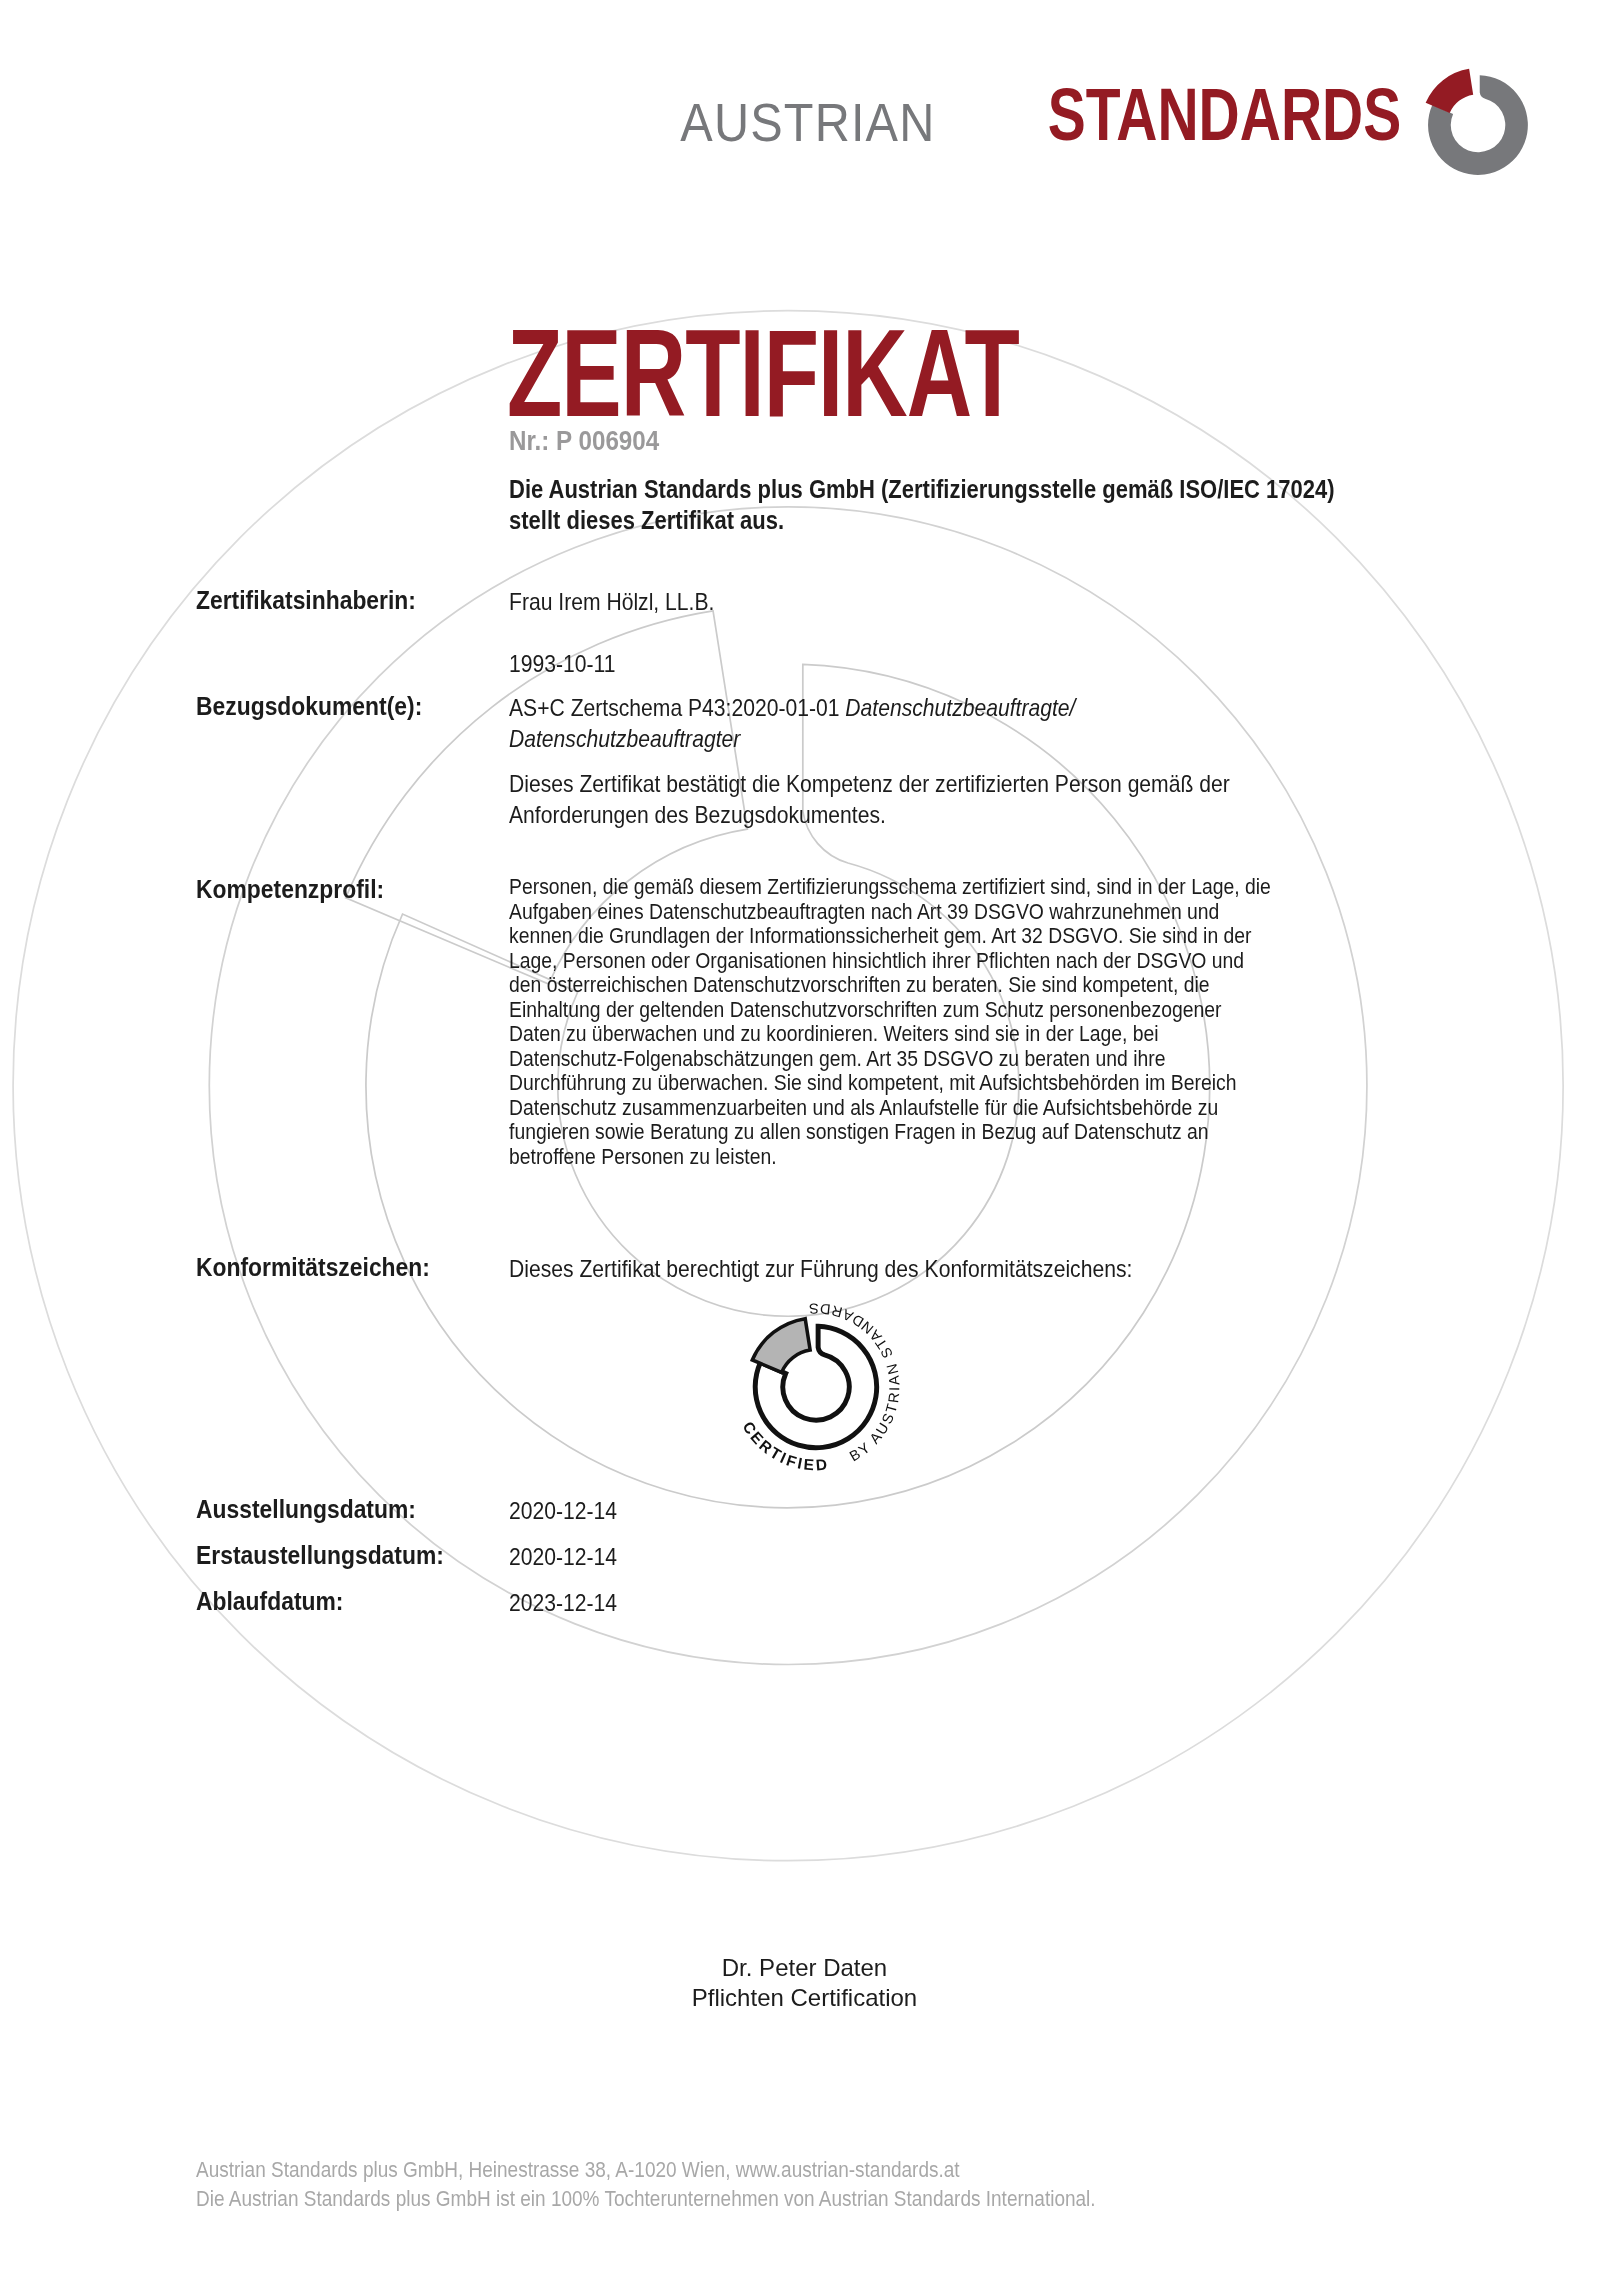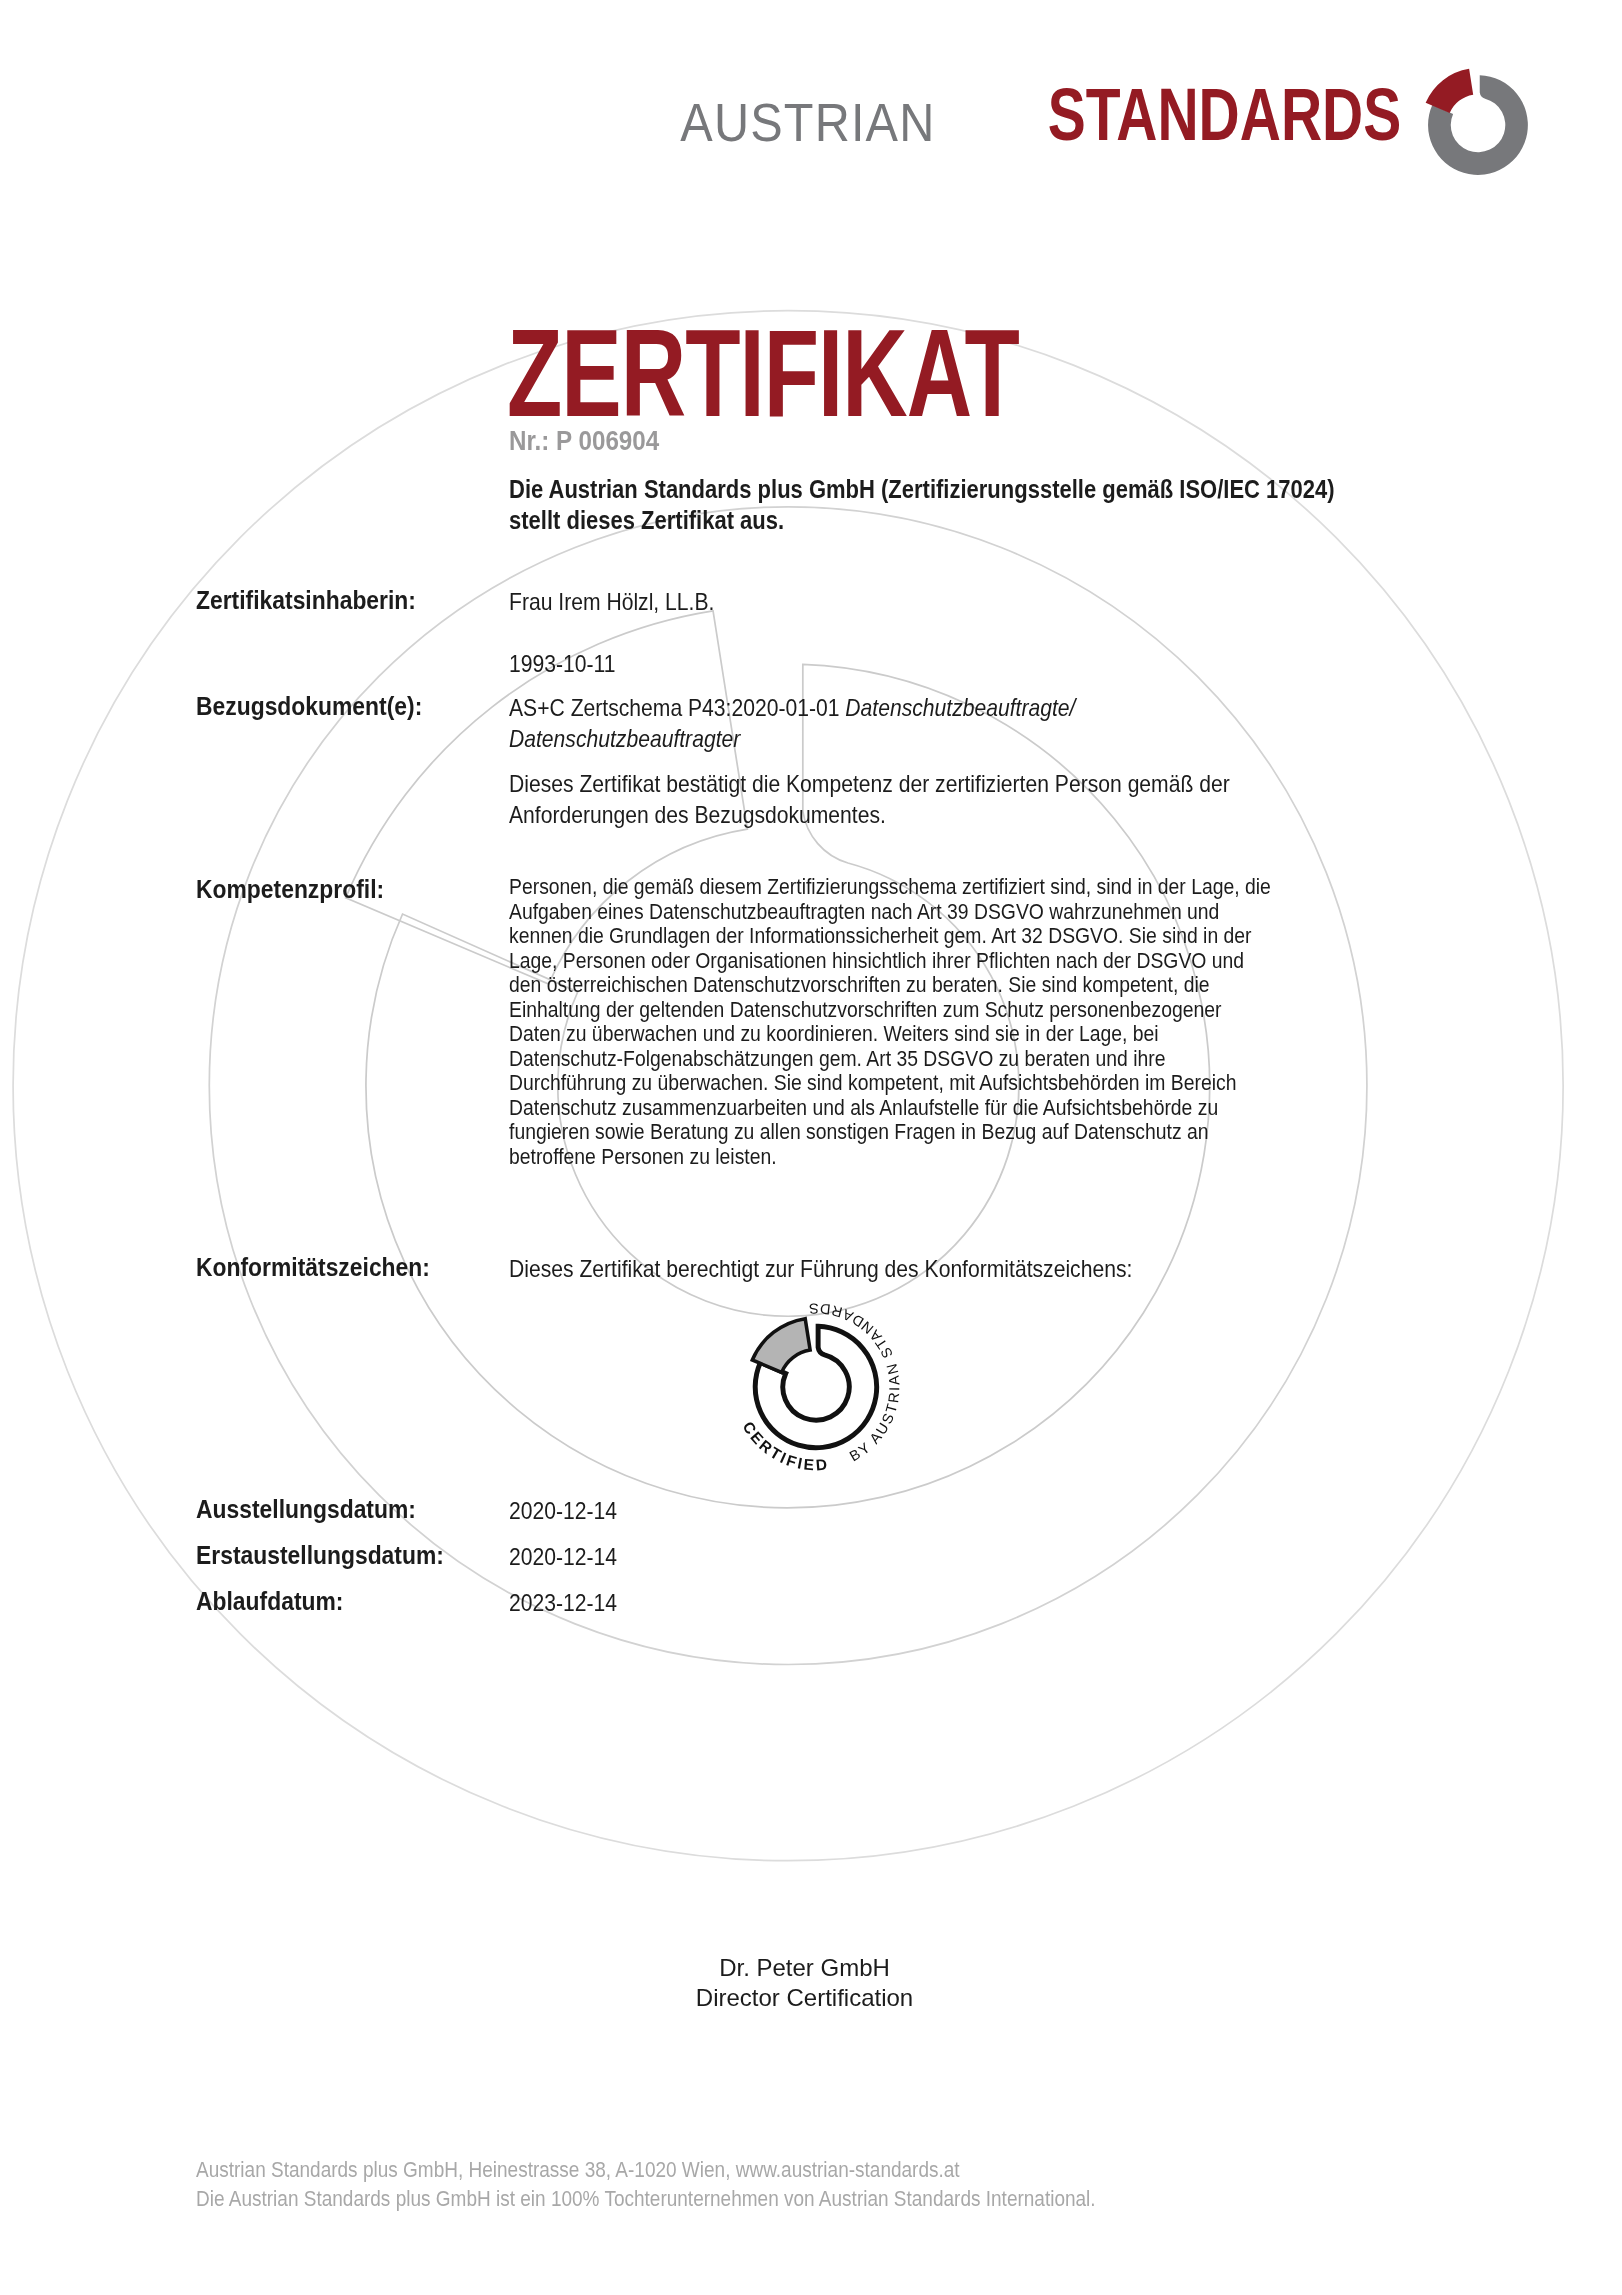--- a/index.html
+++ b/index.html
@@ -116,22 +116,22 @@
   <div class="abs z1 lbl cx88" style="left:196px;top:1495px;">Ausstellungsdatum:</div>
   <div class="abs z1 val cx88" style="left:509px;top:1495px;white-space:nowrap;">2020-12-14</div>
 
   <div class="abs z1 lbl cx88" style="left:196px;top:1541px;">Erstaustellungsdatum:</div>
   <div class="abs z1 val cx88" style="left:509px;top:1541px;white-space:nowrap;">2020-12-14</div>
 
   <div class="abs z1 lbl cx88" style="left:196px;top:1587px;">Ablaufdatum:</div>
   <div class="abs z1 val cx88" style="left:509px;top:1587px;white-space:nowrap;">2023-12-14</div>
 
   <div class="abs z1 sig" style="left:510px;top:1953px;width:589px;">
-    <div>Dr. Peter GmbH</div>
-    <div>Director Certification</div>
+    <div>Dr. Peter Daten</div>
+    <div>Pflichten Certification</div>
   </div>
 
   <div class="abs z1 footer cx88" style="left:196px;top:2155px;color:#a8a8a8;">
     <div>Austrian Standards plus GmbH, Heinestrasse 38, A-1020 Wien, www.austrian-standards.at</div>
     <div>Die Austrian Standards plus GmbH ist ein 100% Tochterunternehmen von Austrian Standards International.</div>
   </div>
 
 </div>
 
 

